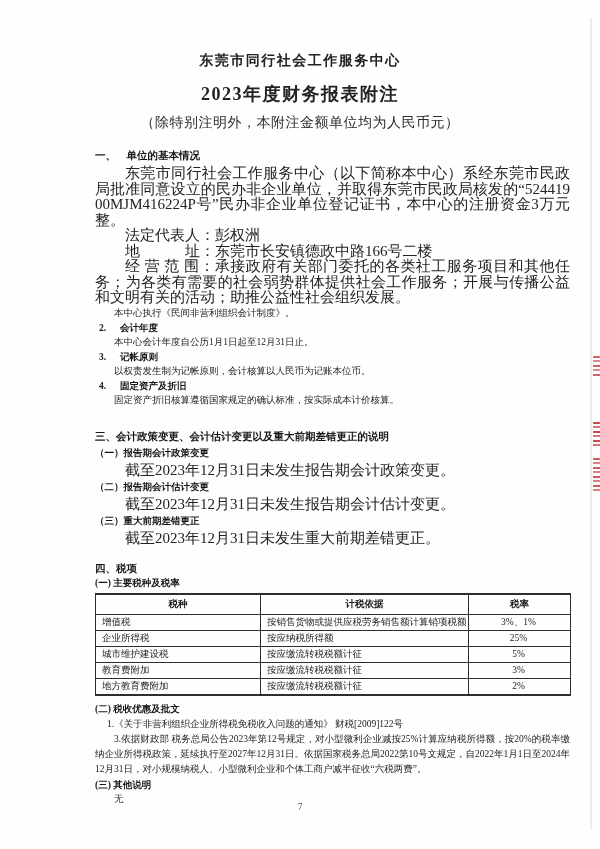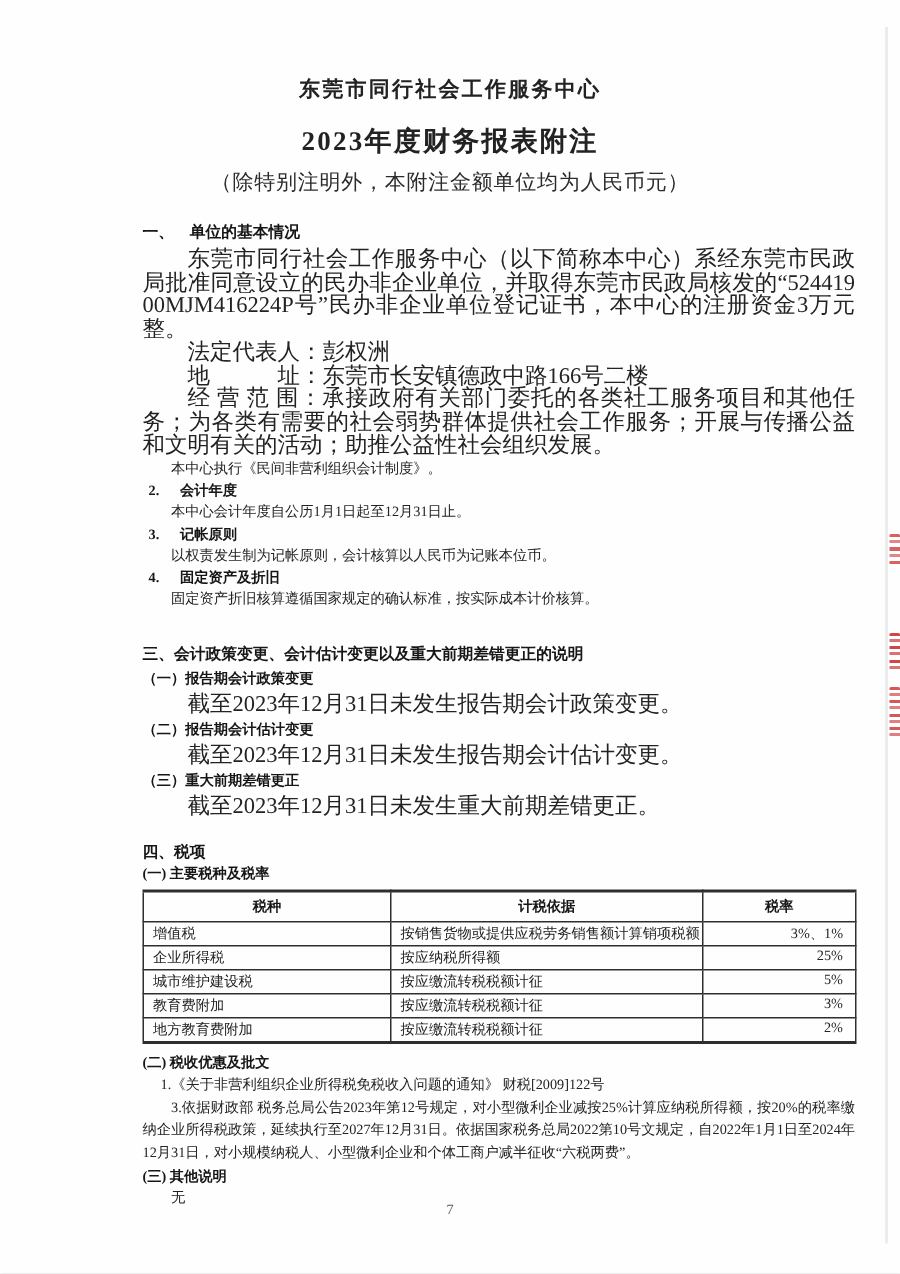--- a/index.html
+++ b/index.html
@@ -50,21 +50,21 @@
   }
   table.tax col.c1{width:165px;} table.tax col.c2{width:208px;} table.tax col.c3{width:102px;}
   table.tax th{
     border:1px solid #2e2e2e;font-weight:bold;text-align:center;
     height:19px;padding:0 4px;color:#161616;
   }
   table.tax td{
     border:1px solid #2e2e2e;height:15px;padding:0 6px;
     white-space:nowrap;overflow:hidden;
   }
-  table.tax td.rate{text-align:right;padding-right:8px;}
+  table.tax td.rate{text-align:center;padding-right:8px;}
   .sub2-h{margin-top:6px;}
   .tax-item{line-height:15px;padding-left:12px;}
   .tax-item-wrap{line-height:15px;text-indent:2em;text-align:justify;word-break:break-all;padding-left:0;}
   .sub3-h{margin-top:1px;line-height:14px;}
   .none-line{line-height:15px;text-indent:2em;}
   
   .page-num{position:absolute;top:802px;left:0;width:600px;text-align:center;
     font-size:9.5px;color:#555;}
   
   .stamp-frag{

